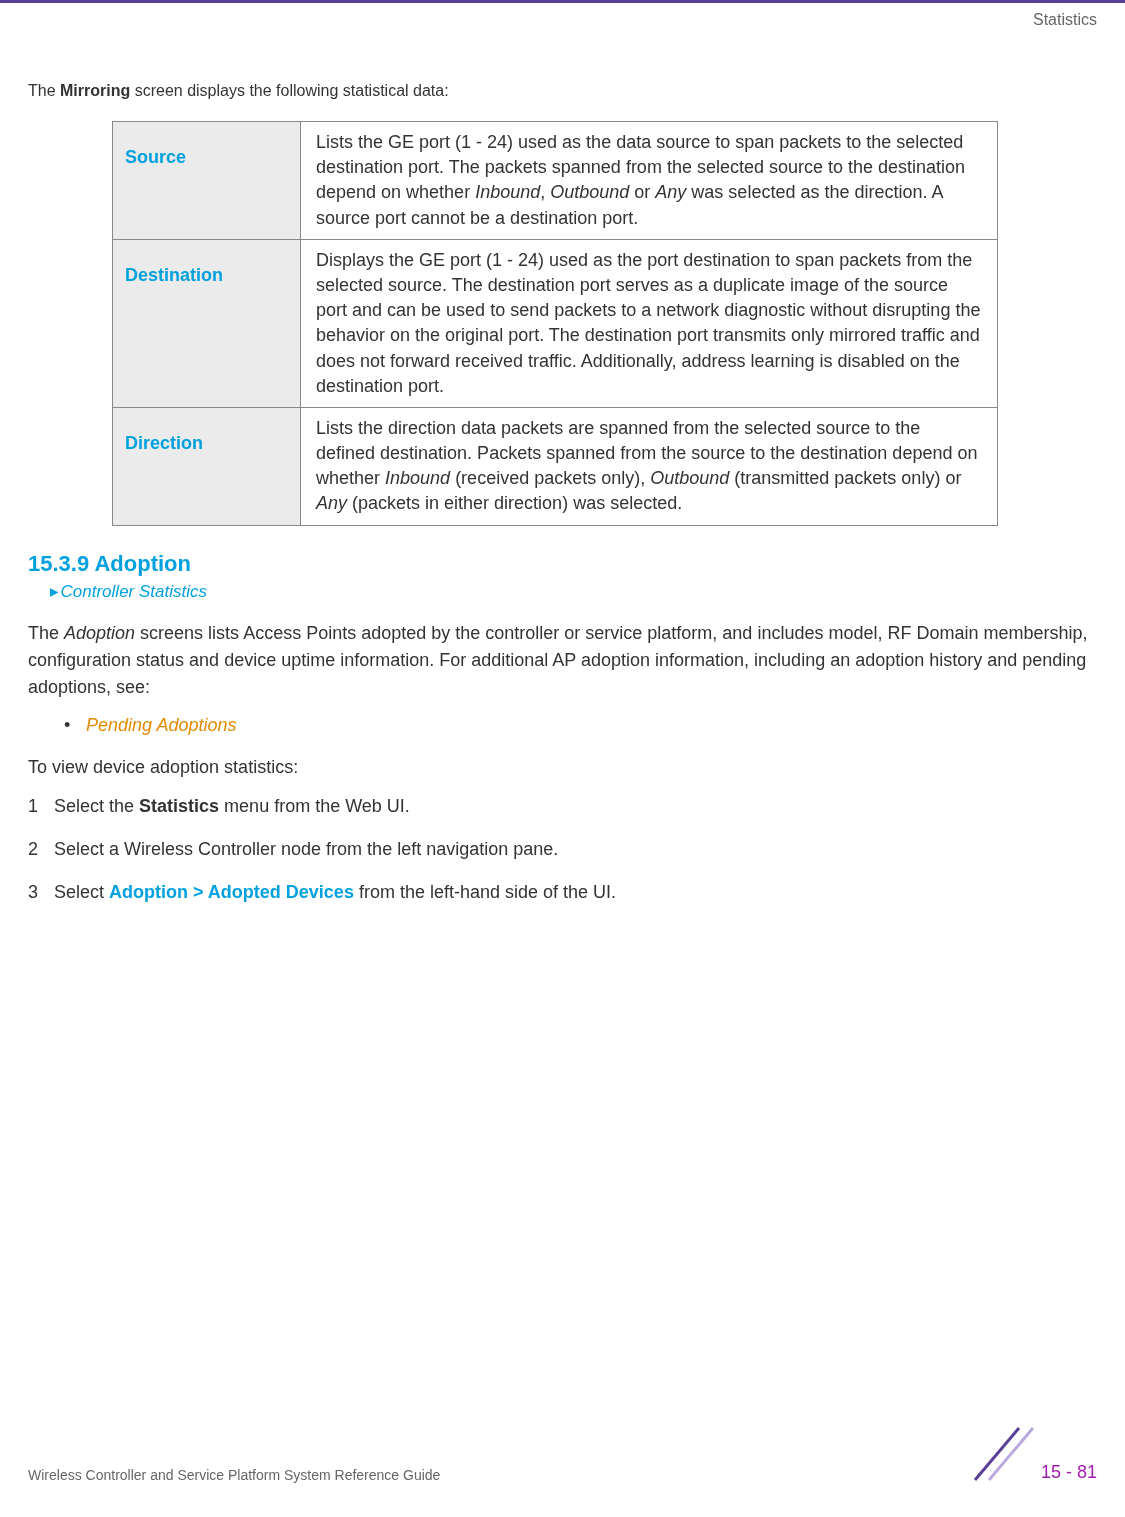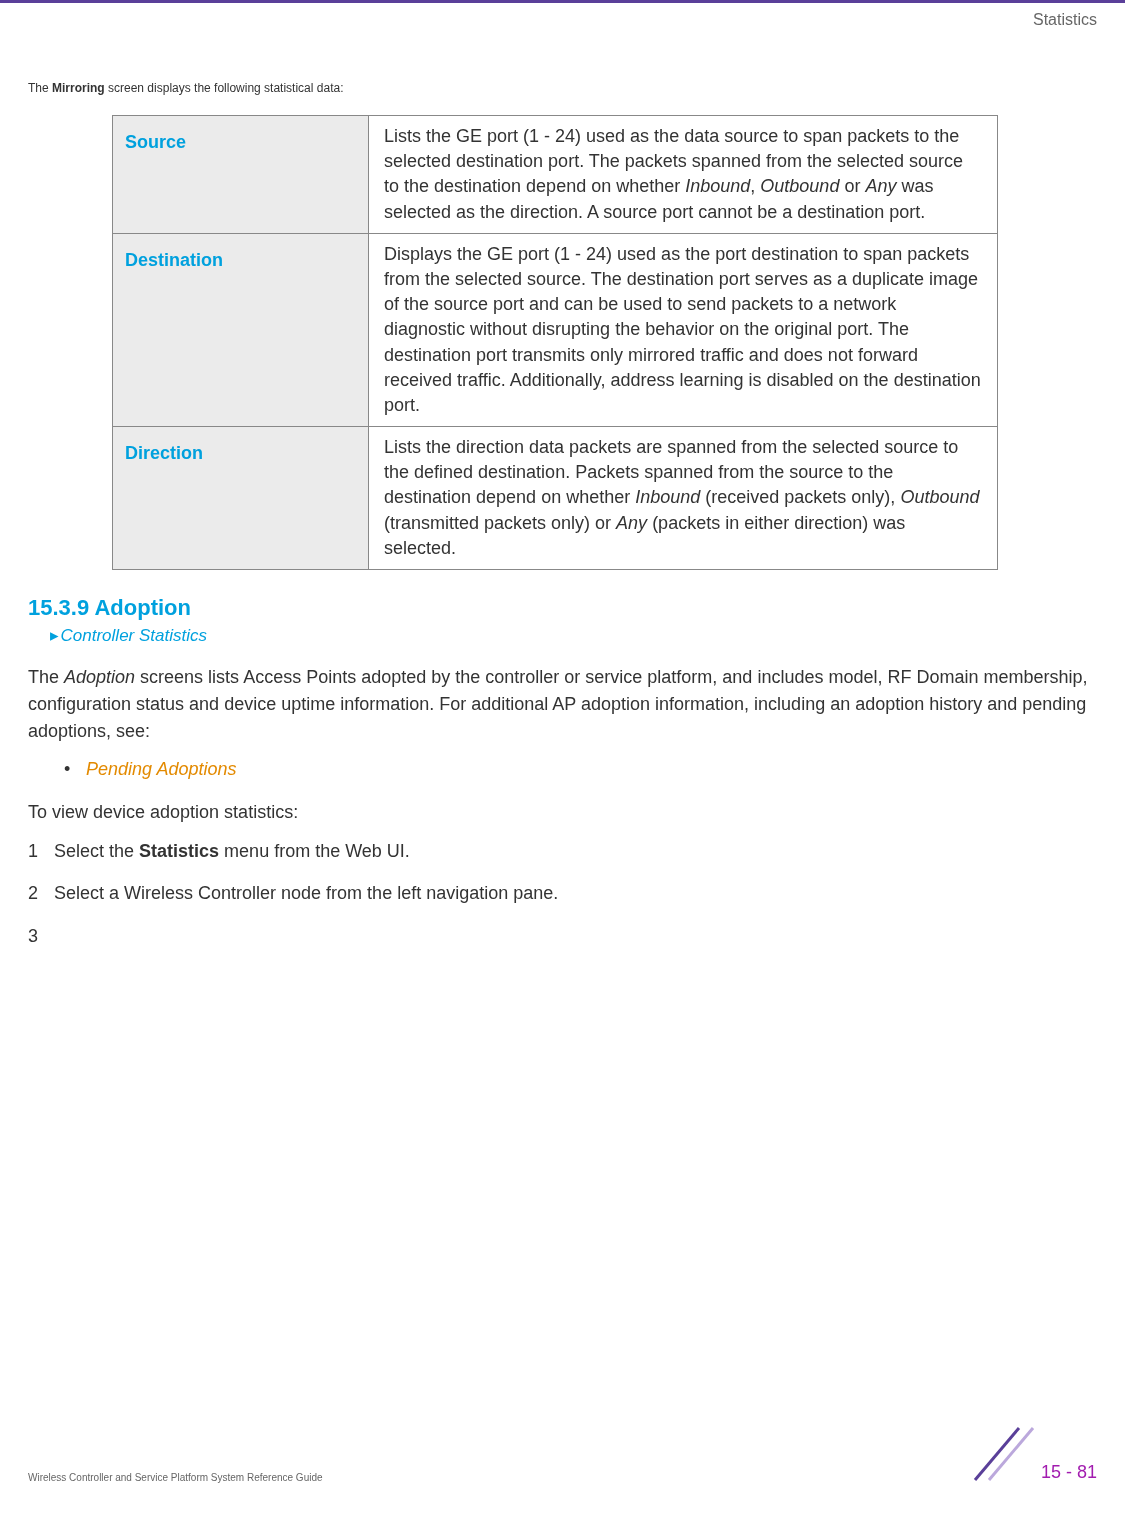--- a/index.html
+++ b/index.html
@@ -25,42 +25,42 @@
       padding: 8px 28px 20px 28px;
     }
     .header-label {
       font-size: 16px;
       color: #666;
     }
     .content {
       padding: 30px 28px 0 28px;
     }
     .intro-text {
-      font-size: 12px;
+      font-size: 16px;
       color: #333;
       margin-bottom: 18px;
       line-height: 1.5;
     }
     .intro-text .bold {
       font-weight: bold;
     }
     .data-table {
       border-collapse: collapse;
       margin-left: 84px;
       width: 886px;
       margin-bottom: 25px;
     }
     .data-table td {
       border: 1px solid #888;
       vertical-align: top;
     }
     .data-table td.label-cell {
       background: #ebebeb;
-      padding: 16px 12px;
-      width: 256px;
+      padding: 25px 12px;
+      width: 188px;
       font-weight: bold;
       color: #00a1de;
       font-size: 18px;
     }
     .data-table td.value-cell {
       padding: 8px 15px;
       font-size: 18px;
       line-height: 1.4;
       color: #333;
     }
@@ -139,21 +139,21 @@
       position: absolute;
       bottom: 34px;
       left: 0;
       right: 0;
       padding: 0 28px;
       display: flex;
       justify-content: space-between;
       align-items: flex-end;
     }
     .footer-text {
-      font-size: 10px;
+      font-size: 14px;
       color: #666;
     }
     .page-num {
       font-size: 18px;
       color: #a21caf;
       position: relative;
     }
     .slash {
       position: absolute;
       right: 56px;
@@ -219,20 +219,23 @@
       <span class="step-text">
         <span>Select the </span><span class="bold">Statistics</span><span> menu from the Web UI.</span>
       </span>
     </li>
     <li>
       <span class="step-num">2</span>
       <span class="step-text">Select a Wireless Controller node from the left navigation pane.</span>
     </li>
     <li>
       <span class="step-num">3</span>
+      <span class="step-text">
+        <span>Select </span><span class="teal-bold">Adoption &gt; Adopted Devices</span><span> from the left-hand side of the UI.</span>
+      </span>
     </li>
   </ol>
 </div>
 
 <div class="footer">
   <span class="footer-text">Wireless Controller and Service Platform System Reference Guide</span>
   <span class="page-num">
     <span class="slash">
       <svg viewBox="0 0 74 60">
         <line x1="8" y1="56" x2="52" y2="4" stroke="#5a3f99" stroke-width="3"></line>

